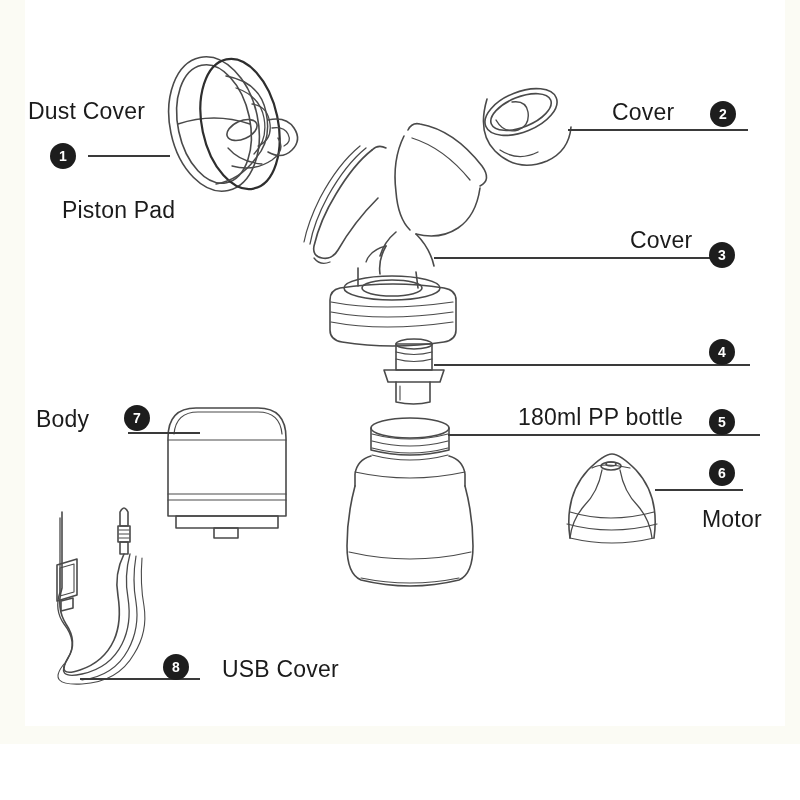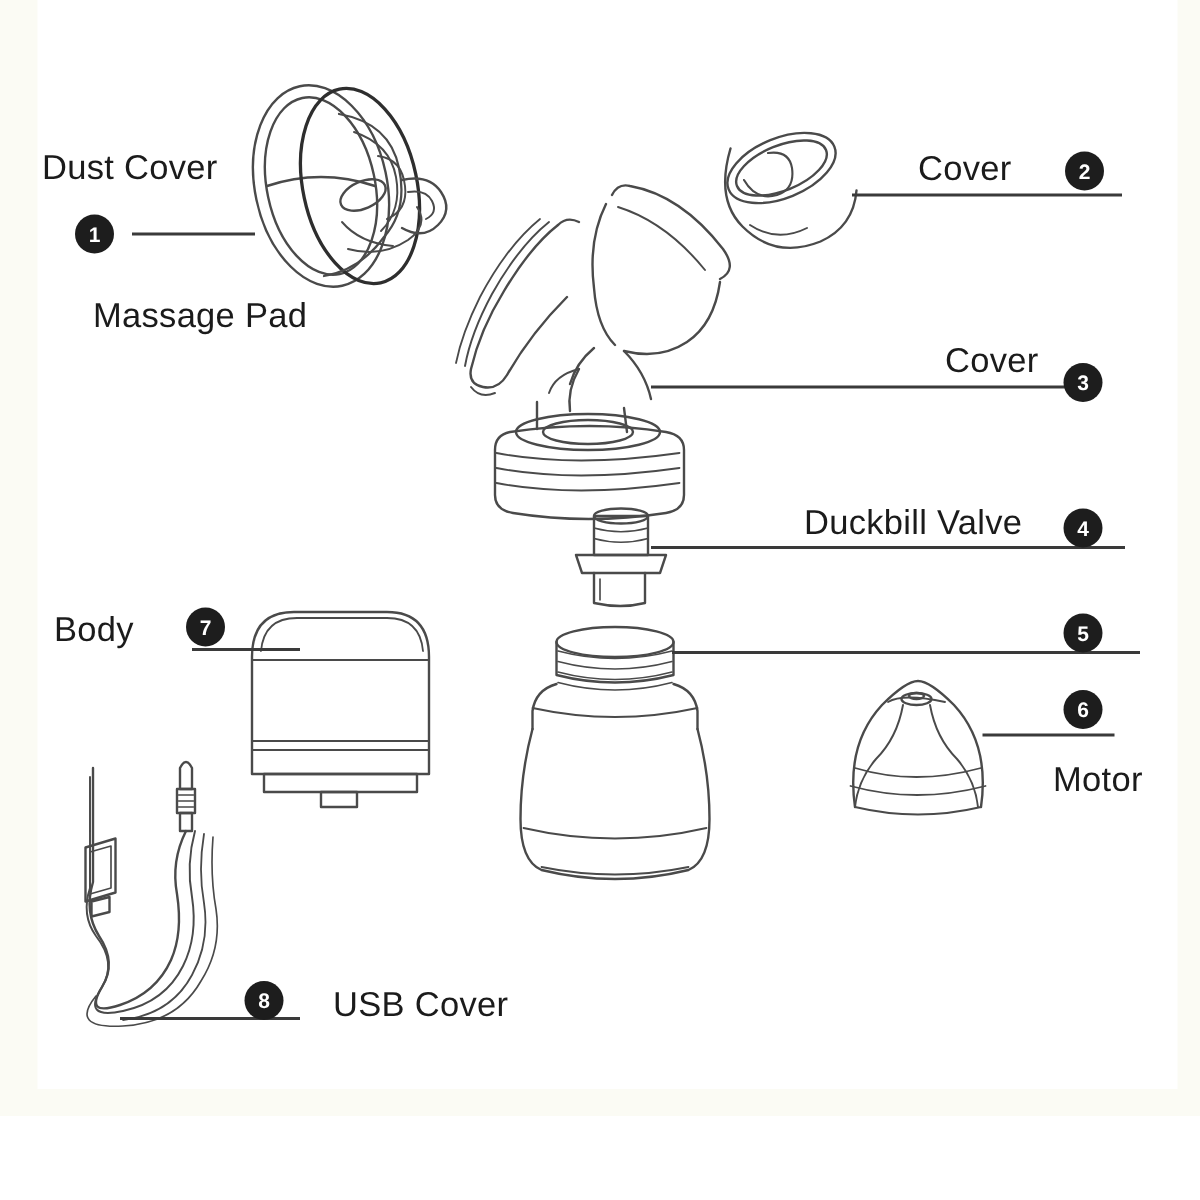--- a/index.html
+++ b/index.html
@@ -218,24 +218,24 @@
   <div class="leader" style="left:88px;  top:155px; width:82px;"></div>
   <div class="leader" style="left:568px; top:129px; width:180px;"></div>
   <div class="leader" style="left:434px; top:257px; width:300px;"></div>
   <div class="leader" style="left:434px; top:364px; width:316px;"></div>
   <div class="leader" style="left:448px; top:434px; width:312px;"></div>
   <div class="leader" style="left:655px; top:489px; width:88px;"></div>
   <div class="leader" style="left:128px; top:432px; width:72px;"></div>
   <div class="leader" style="left:80px;  top:678px; width:120px;"></div>
 
   <div class="label" style="left:28px;  top:100px;">Dust Cover</div>
-  <div class="label" style="left:62px;  top:199px;">Massage Pad</div>
+  <div class="label" style="left:62px;  top:199px;">Piston Pad</div>
   <div class="label" style="left:612px; top:101px;">Cover</div>
   <div class="label" style="left:630px; top:229px;">Cover</div>
-  <div class="label" style="left:536px; top:337px;">Duckbill Valve</div>
+  <div class="label" style="left:518px; top:406px;">180ml PP bottle</div>
   <div class="label" style="left:702px; top:508px;">Motor</div>
   <div class="label" style="left:36px;  top:408px;">Body</div>
   <div class="label" style="left:222px; top:658px;">USB Cover</div>
 
   <div class="badge" style="left:50px;  top:143px;">1</div>
   <div class="badge" style="left:710px; top:101px;">2</div>
   <div class="badge" style="left:709px; top:242px;">3</div>
   <div class="badge" style="left:709px; top:339px;">4</div>
   <div class="badge" style="left:709px; top:409px;">5</div>
   <div class="badge" style="left:709px; top:460px;">6</div>

